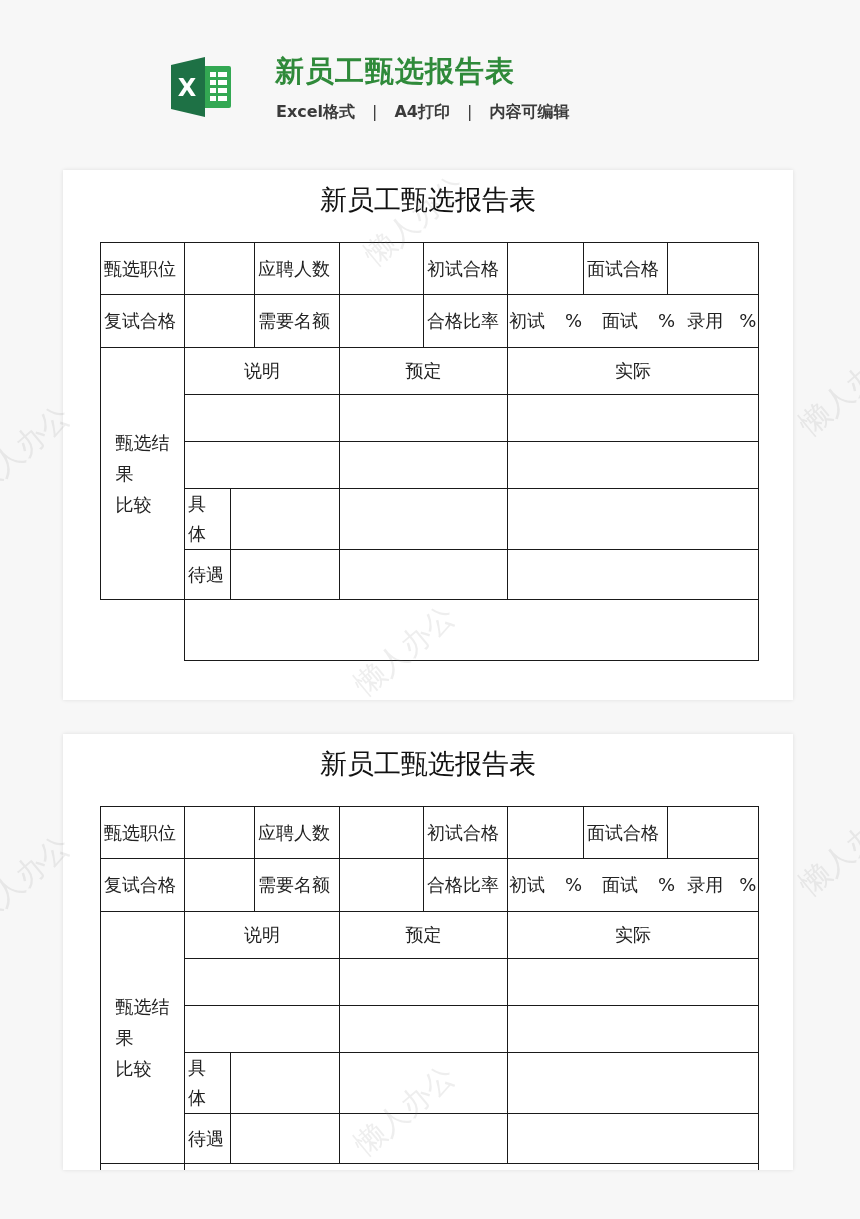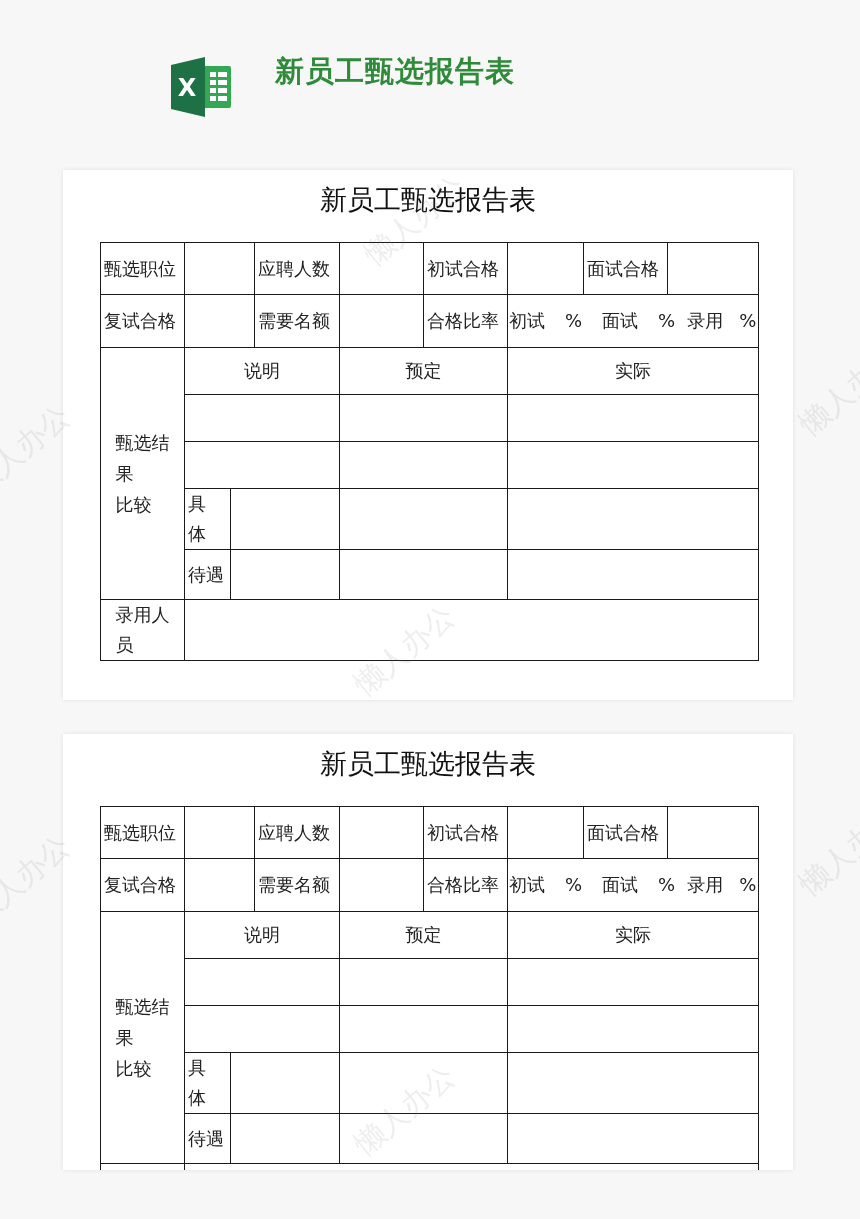--- a/index.html
+++ b/index.html
@@ -67,20 +67,23 @@
         <rect x="47" y="23" width="9" height="5"></rect>
       <rect x="39" y="31" width="6" height="5"></rect>
         <rect x="47" y="31" width="9" height="5"></rect>
       <rect x="39" y="39" width="6" height="5"></rect>
         <rect x="47" y="39" width="9" height="5"></rect>
     </g>
     <polygon points="0,8 34,0 34,60 0,52" fill="#1e7145"></polygon>
     <text x="16" y="39" text-anchor="middle" font-family="DejaVu Sans, sans-serif" font-weight="bold" font-size="24" fill="#ffffff">X</text>
   </svg>
   <div class="hdr-title">新员工甄选报告表</div>
+  <div class="hdr-sub">
+    <span>Excel格式</span><span class="sep">|</span><span>A4打印</span><span class="sep">|</span><span>内容可编辑</span>
+  </div>
 </div>
 
 <div class="card card1">
   <div class="sheet-title">新员工甄选报告表</div>
   <div class="grid">
 
     <div class="cell left" style="left:0;top:0;width:85px;height:53px">甄选职位</div>
     <div class="cell" style="left:84px;top:0;width:71px;height:53px"></div>
     <div class="cell left" style="left:154px;top:0;width:86px;height:53px">应聘人数</div>
     <div class="cell" style="left:239px;top:0;width:85px;height:53px"></div>
@@ -122,22 +125,20 @@
 体</div>
     <div class="cell" style="left:130px;top:246px;width:110px;height:62px"></div>
     <div class="cell" style="left:239px;top:246px;width:169px;height:62px"></div>
     <div class="cell" style="left:407px;top:246px;width:252px;height:62px"></div>
 
     <div class="cell left" style="left:84px;top:307px;width:47px;height:51px">待遇</div>
     <div class="cell" style="left:130px;top:307px;width:110px;height:51px"></div>
     <div class="cell" style="left:239px;top:307px;width:169px;height:51px"></div>
     <div class="cell" style="left:407px;top:307px;width:252px;height:51px"></div>
 
-    <div class="cell center" style="left:0;top:357px;width:85px;height:62px;white-space:pre-line;line-height:30px">录用人
-员</div>
     <div class="cell" style="left:84px;top:357px;width:575px;height:62px"></div>
   </div>
 </div>
 
 <div class="card card2">
   <div class="sheet-title">新员工甄选报告表</div>
   <div class="grid">
     <div class="cell left" style="left:0;top:0;width:85px;height:53px">甄选职位</div>
     <div class="cell" style="left:84px;top:0;width:71px;height:53px"></div>
     <div class="cell left" style="left:154px;top:0;width:86px;height:53px">应聘人数</div>

